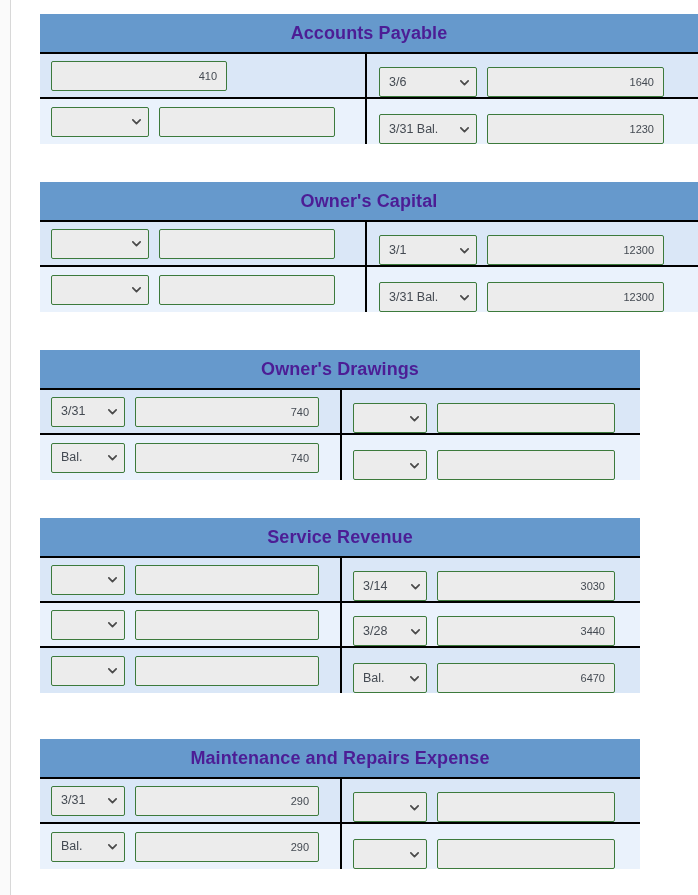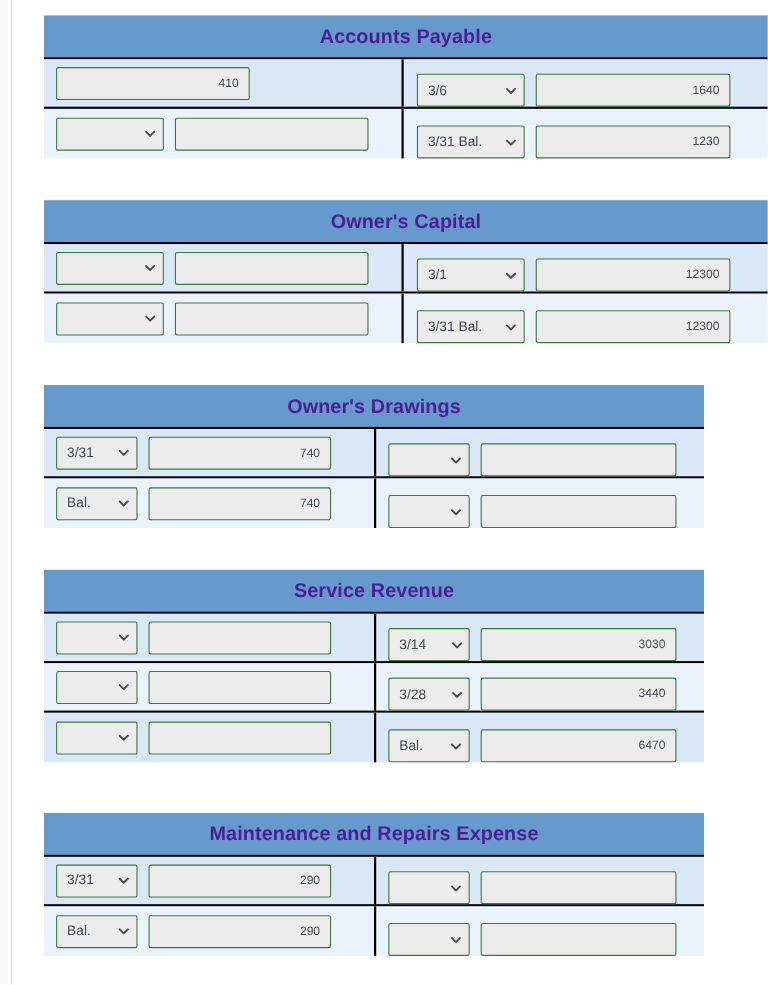--- a/index.html
+++ b/index.html
@@ -54,21 +54,21 @@
   .wide .t-side.right{width:333px;padding-left:12px;}
   .wide .sel{width:98px;}
   .wide .amt{width:176px;}
   .wide .sel.r{width:98px;}
   .wide .amt.r{width:177px;}
 
   
   .narrow .t-side.left{width:300px;padding-left:11px;}
   .narrow .t-side.right{width:300px;padding-left:11px;}
   .narrow .sel{width:74px;}
-  .narrow .amt{width:166px;}
+  .narrow .amt{width:184px;}
   .narrow .sel.r{width:74px;gap:19px;}
   .narrow .amt.r{width:178px;}
 
   .sel{
     height:30px;
     box-sizing:border-box;
     background:#ececec;
     border:1px solid #3c7a3c;
     border-radius:2px;
     color:#444a52;

